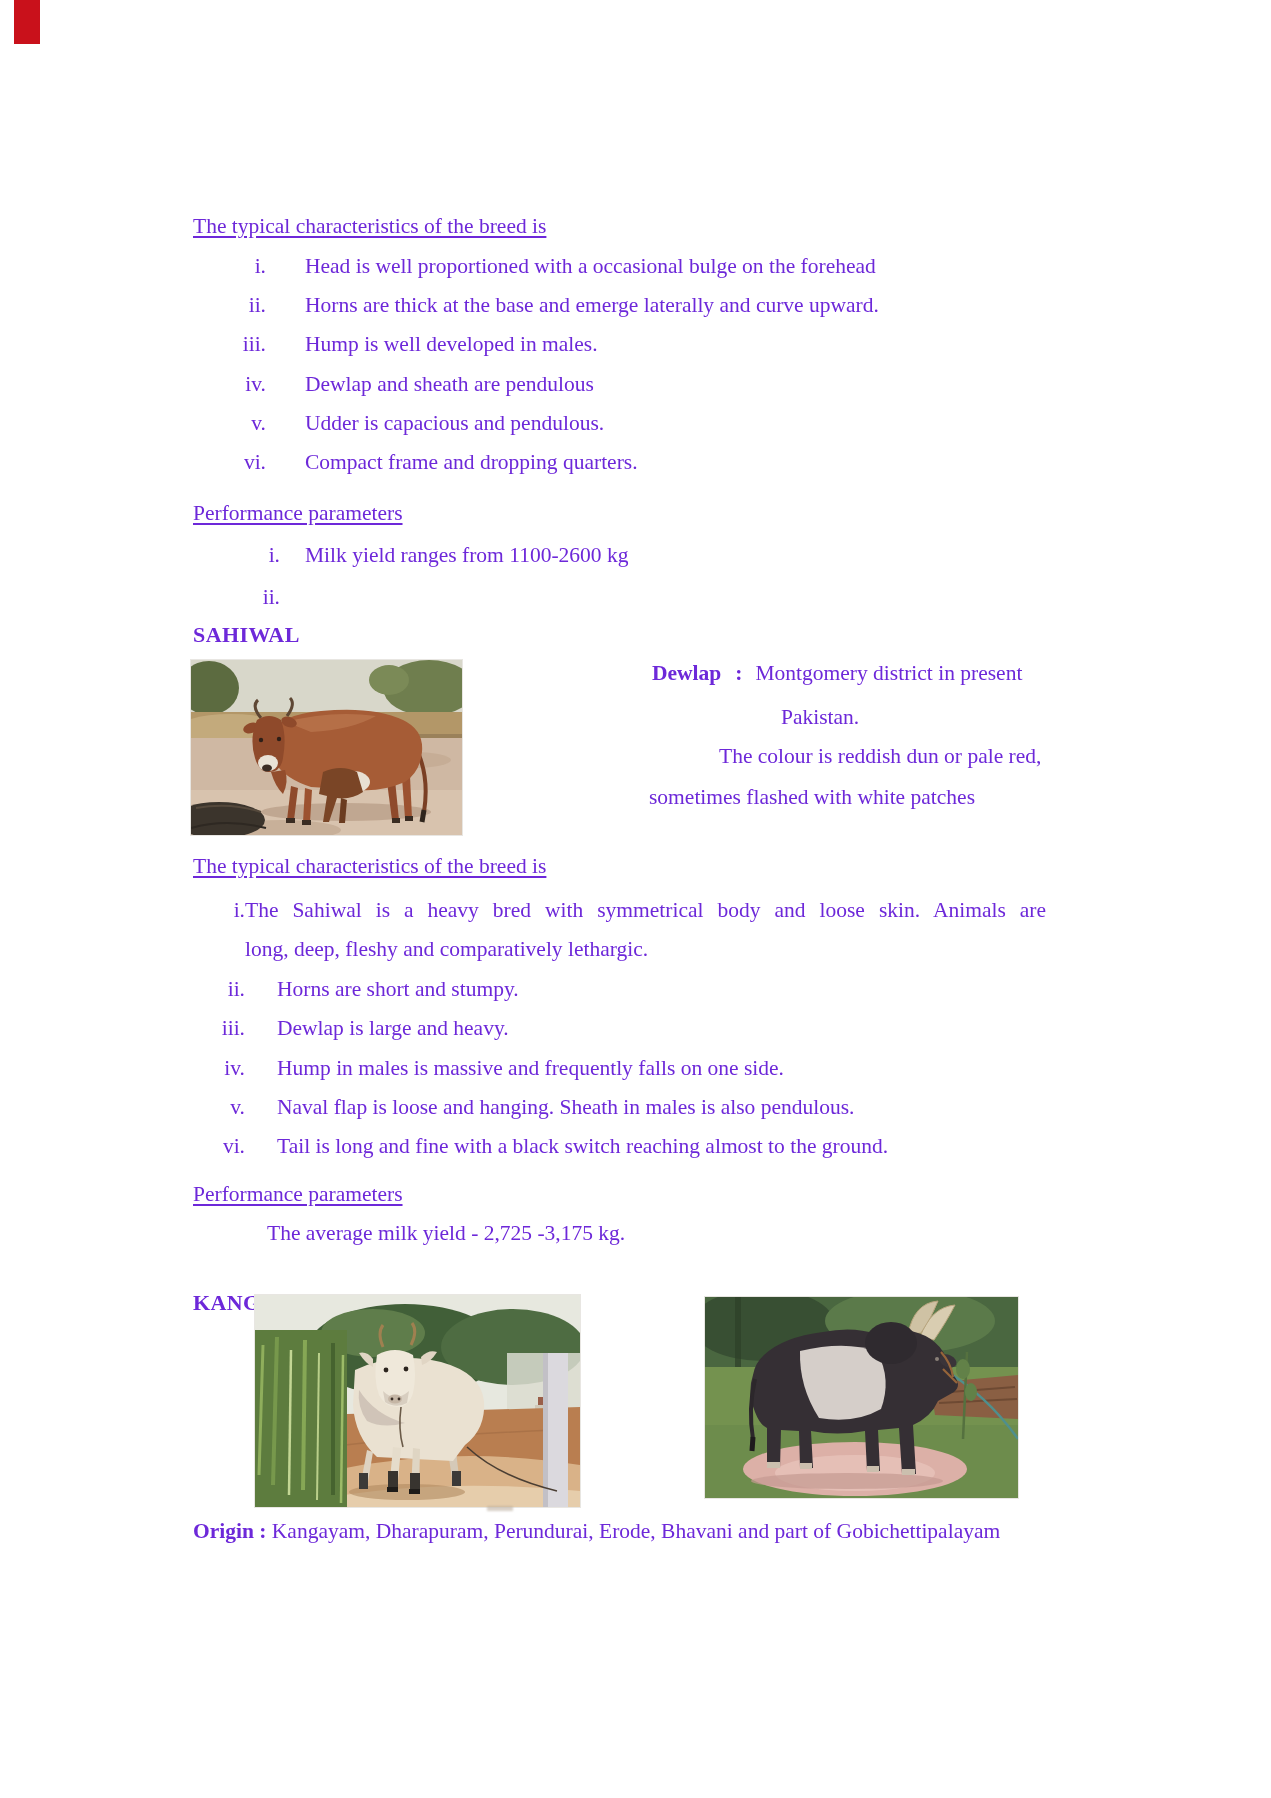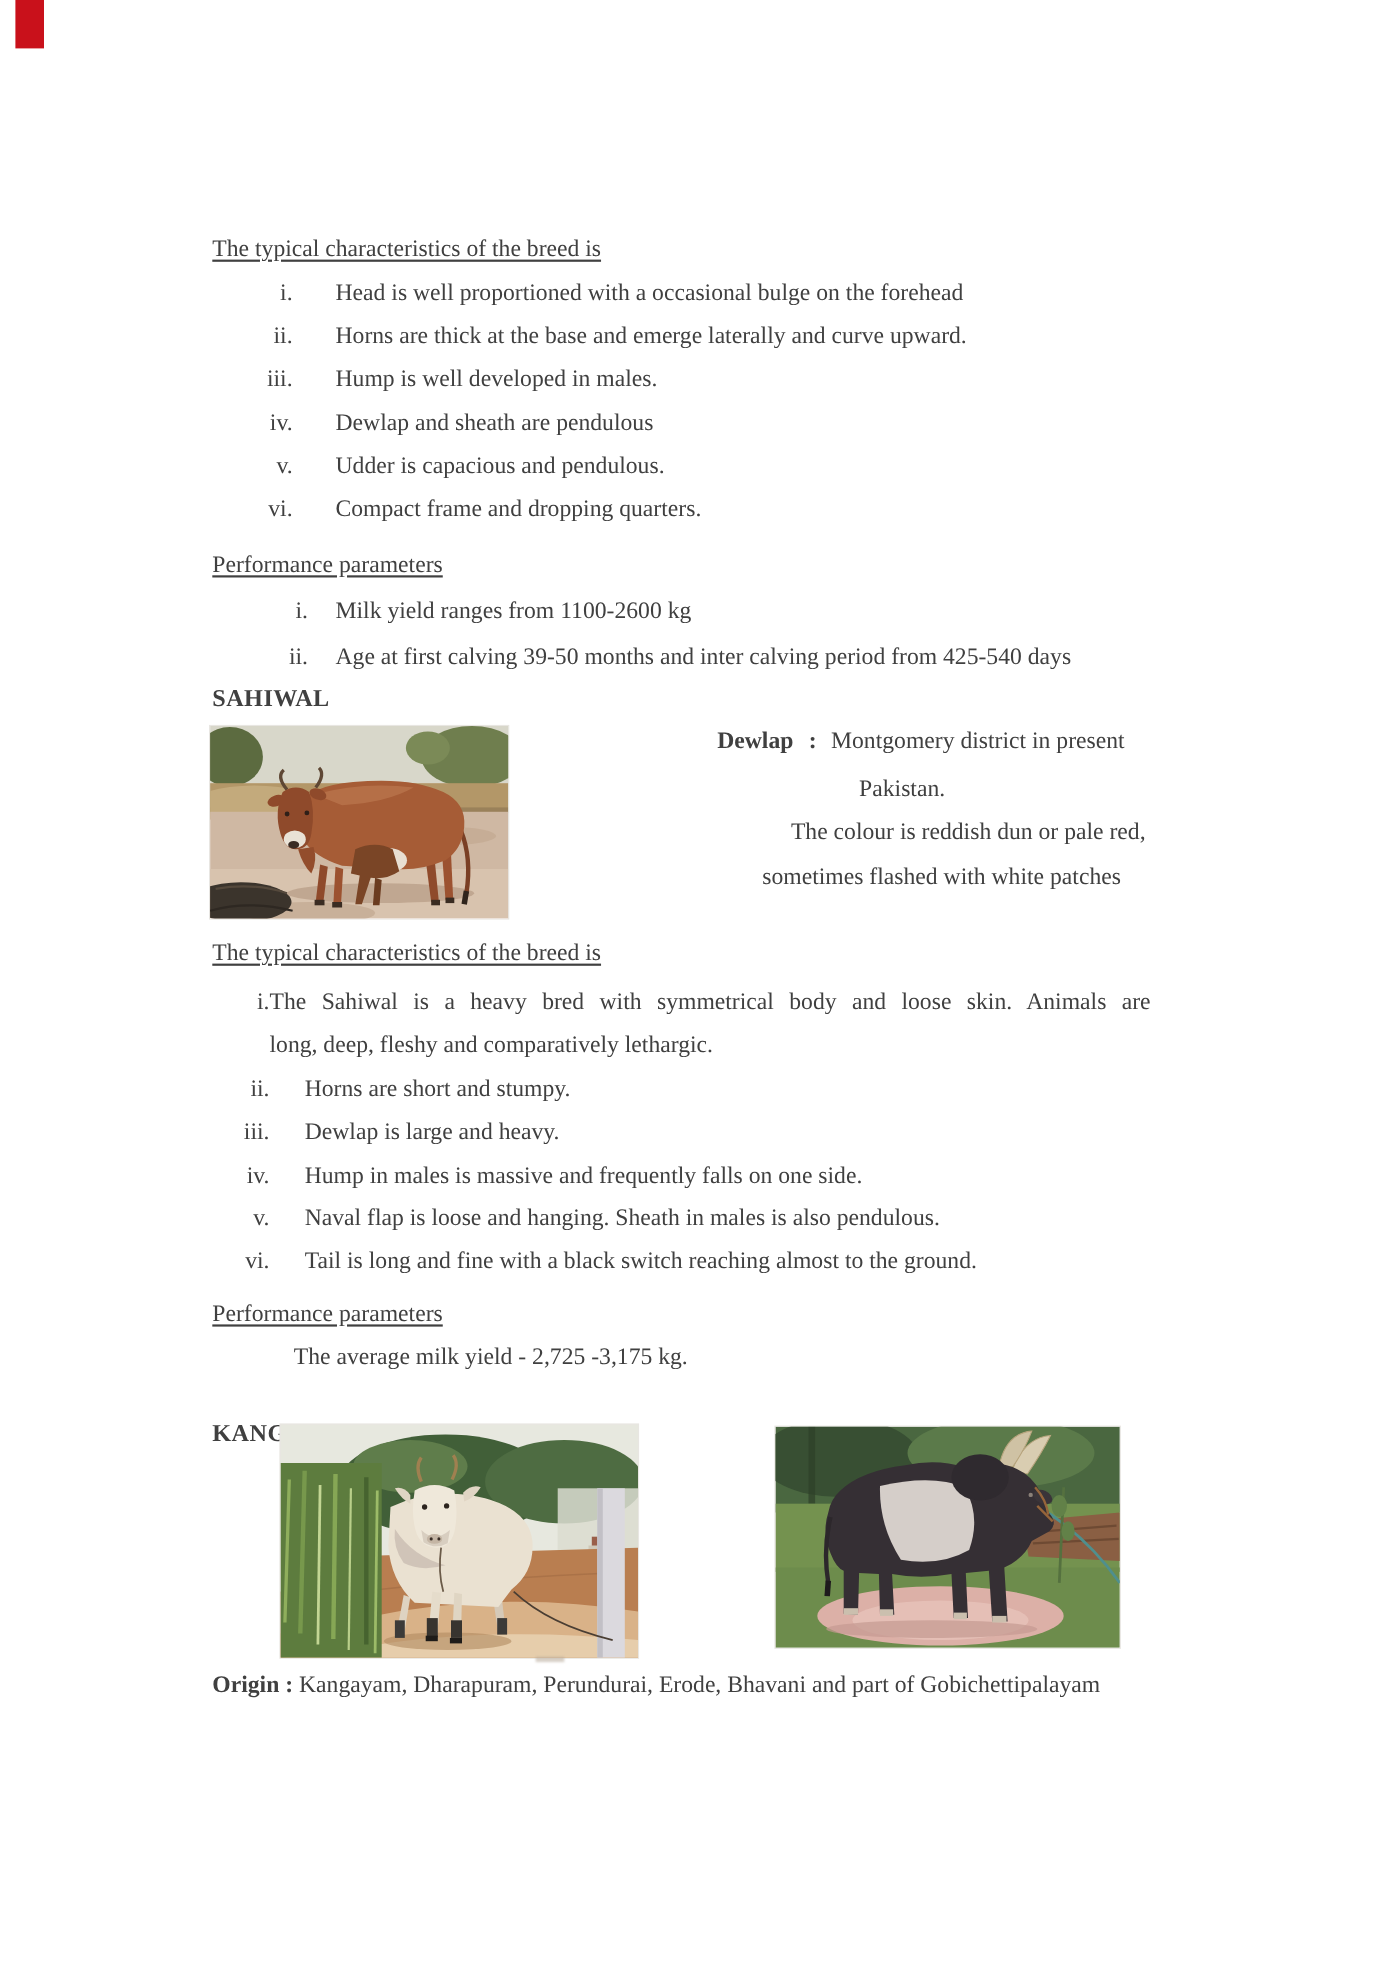--- a/index.html
+++ b/index.html
@@ -1,18 +1,18 @@
 <!DOCTYPE html>
 <html><head>
 <meta charset="utf-8">
 <style>
   html,body{margin:0;padding:0;background:#ffffff;}
   .page{
     position:relative;width:1271px;height:1798px;background:#ffffff;
-    font-family:"Liberation Serif","DejaVu Serif",serif;color:#404040;overflow:hidden;
+    font-family:"Liberation Serif","DejaVu Serif",serif;color:#6d28d9;overflow:hidden;
   }
   .abs{position:absolute;}
   .scan-mark{position:absolute;left:14px;top:0;width:26px;height:44px;background:#c9111b;}
   .uhead{font-size:21.5px;line-height:22px;text-decoration:underline;text-decoration-thickness:1.8px;text-underline-offset:3px;white-space:nowrap;}
   .btitle{font-size:22px;line-height:23px;font-weight:bold;letter-spacing:.4px;white-space:nowrap;}
   .row{display:flex;align-items:flex-start;font-size:21.5px;line-height:22px;}
   .num{flex:none;text-align:right;white-space:nowrap;}
   .txt{flex:none;white-space:nowrap;text-align:center;}
   .listA .row{margin-bottom:17.2px;}
   .listA .num{width:73px;}
@@ -72,21 +72,20 @@
 
   <div class="abs uhead" style="left:193px;top:502px;">Performance parameters</div>
 
   <div class="abs listB" style="left:193px;top:544px;">
     <div class="row">
       <div class="num">i.</div>
       <div class="txt">Milk yield ranges from 1100-2600 kg</div>
     </div>
     <div class="row">
       <div class="num">ii.</div>
-      <div class="txt">Age at first calving 39-50 months and inter calving period from 425-540 days</div>
     </div>
   </div>
 
   <div class="abs btitle" style="left:193px;top:623px;">SAHIWAL</div>
 
   <div class="photo" style="left:191px;top:660px;width:271px;height:175px;">
     <svg width="271" height="175" viewBox="0 0 271 175">
       <rect x="0" y="0" width="271" height="80" fill="#d8d7ca"></rect>
       <ellipse cx="18" cy="28" rx="30" ry="27" fill="#5c6b40"></ellipse>
       <ellipse cx="238" cy="28" rx="46" ry="28" fill="#6f7e4e"></ellipse>
@@ -128,21 +127,21 @@
       <circle cx="88" cy="79" r="2.2" fill="#2e1f18"></circle>
       <path d="M80,112 Q84,126 92,134 Q98,122 94,110 Z" fill="#934d2c"></path>
     </svg>
   </div>
 
   <div class="oline" style="left:652px;top:662px;">
     <span class="bold">Dewlap</span><span class="sp14"></span><span class="bold">:</span><span class="sp13"></span><span>Montgomery district in present</span>
   </div>
   <div class="oline" style="left:781px;top:706px;">Pakistan.</div>
   <div class="oline" style="left:719px;top:745px;">The colour is reddish dun or pale red,</div>
-  <div class="oline" style="left:649px;top:786px;margin-left:44px;">sometimes flashed with white patches</div>
+  <div class="oline" style="left:649px;top:786px;">sometimes flashed with white patches</div>
 
   <div class="abs uhead" style="left:193px;top:855px;">The typical characteristics of the breed is</div>
 
   <div class="abs listC" style="left:193px;top:891px;">
     <div class="row">
       <div class="num">i.</div>
       <div class="body">
         <div class="just">The Sahiwal is a heavy bred with symmetrical body and loose skin.  Animals are</div>
         <div style="white-space:nowrap;">long, deep, fleshy and comparatively lethargic.</div>
       </div>

